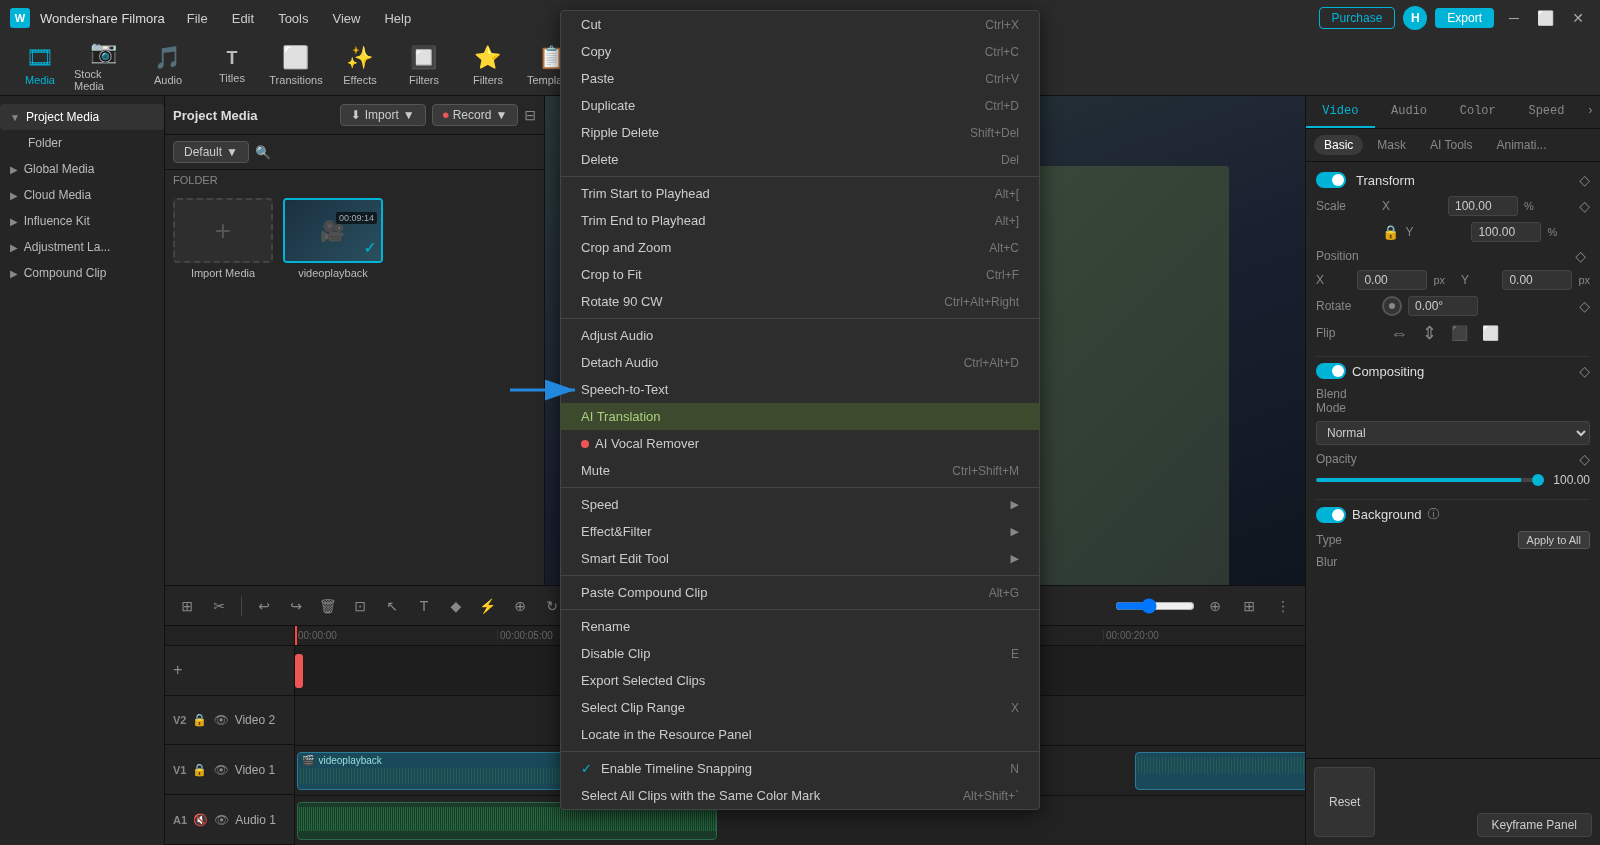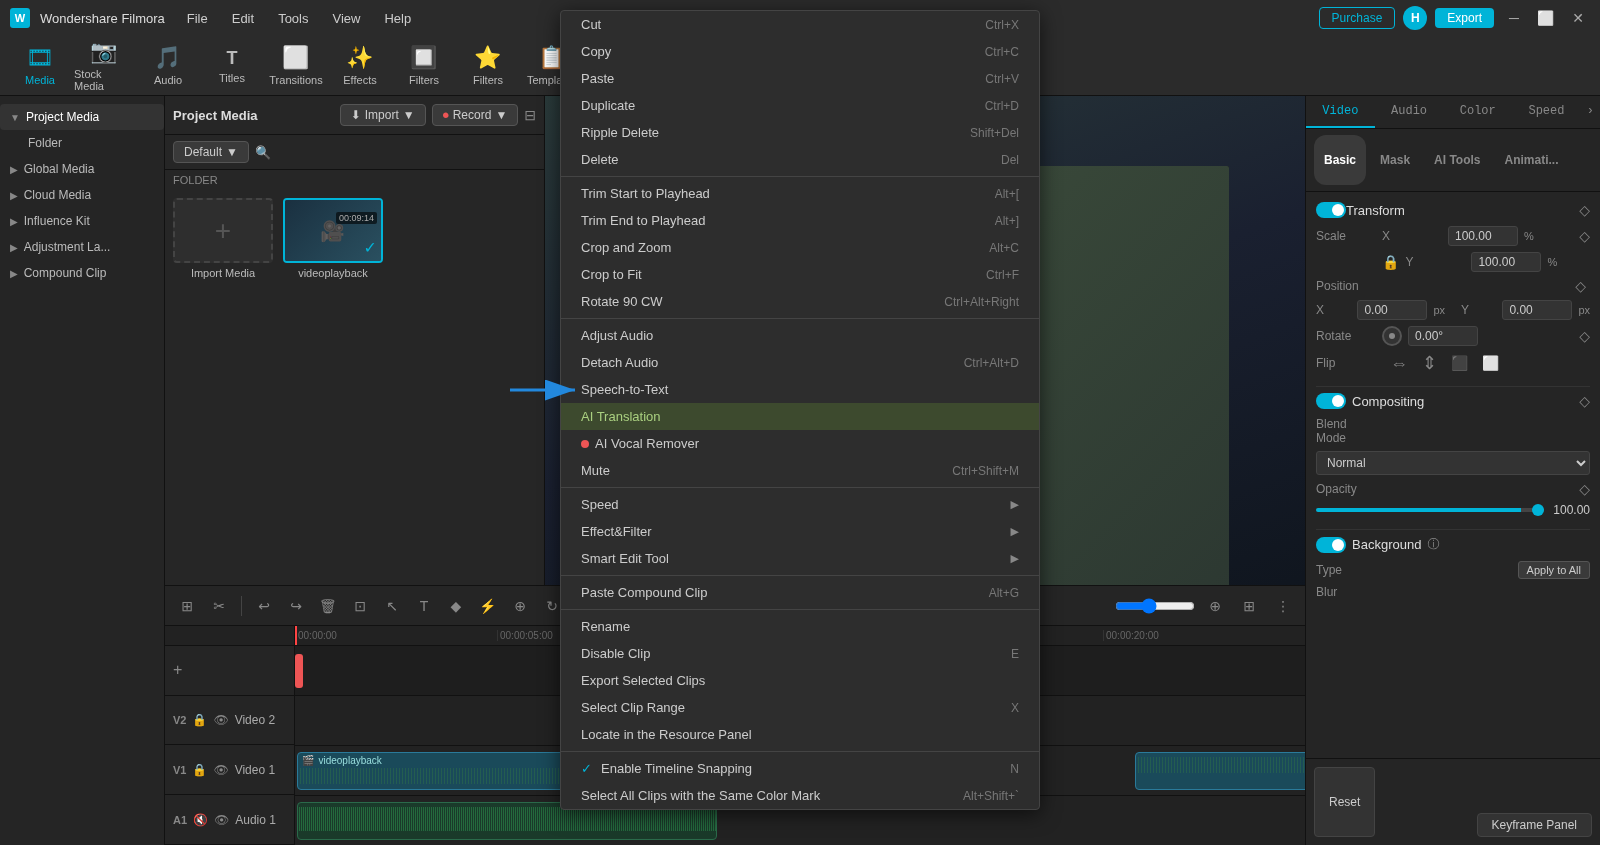--- a/index.html
+++ b/index.html
@@ -54,21 +54,21 @@
     #preview-area { flex: 1; background: #111; display: flex; align-items: center; justify-content: center; position: relative; }
     #preview-controls { height: 50px; background: #252525; display: flex; align-items: center; justify-content: center; gap: 8px; padding: 0 10px; border-top: 1px solid #111; }
     #timecode { color: #ccc; font-size: 12px; font-family: monospace; }
 
     
     #right-panel { width: 295px; background: #252525; border-left: 1px solid #111; display: flex; flex-direction: column; }
     #right-tabs { display: flex; border-bottom: 1px solid #111; }
     .right-tab { flex: 1; padding: 8px 4px; text-align: center; cursor: pointer; color: #888; font-size: 12px; border-bottom: 2px solid transparent; font-family: Liberation Mono, monospace; }
     .right-tab.active { color: #00b4d8; border-bottom-color: #00b4d8; }
     #sub-tabs { display: flex; padding: 6px 8px; gap: 4px; border-bottom: 1px solid #111; }
-    .sub-tab { padding: 18px 10px; border-radius: 12px; cursor: pointer; font-size: 12px; color: #888; font-weight: bold; }
+    .sub-tab { padding: 3px 10px; border-radius: 12px; cursor: pointer; font-size: 12px; color: #888; }
     .sub-tab.active { background: #3a3a3a; color: #fff; }
     #props-content { flex: 1; overflow-y: auto; padding: 10px; }
     .prop-section { margin-bottom: 12px; }
     .prop-header { display: flex; align-items: center; justify-content: space-between; margin-bottom: 8px; }
     .prop-title { font-size: 13px; color: #ddd; font-weight: 500; }
     .prop-toggle { width: 30px; height: 16px; background: #00b4d8; border-radius: 8px; position: relative; cursor: pointer; }
     .prop-toggle::after { content: ''; position: absolute; right: 2px; top: 2px; width: 12px; height: 12px; background: white; border-radius: 50%; }
     .prop-row { display: flex; align-items: center; gap: 6px; margin-bottom: 6px; }
     .prop-label { width: 60px; color: #888; font-size: 12px; }
     .prop-input { background: #333; border: 1px solid #444; color: #ccc; padding: 2px 6px; border-radius: 3px; font-size: 12px; width: 70px; }
@@ -306,21 +306,21 @@
     <div id="sub-tabs">
       <div class="sub-tab active">Basic</div>
       <div class="sub-tab">Mask</div>
       <div class="sub-tab">AI Tools</div>
       <div class="sub-tab">Animati...</div>
     </div>
     <div id="props-content">
 
       <div class="prop-section">
         <div class="prop-header">
-          <div style="display:flex;align-items:center;gap:0;">
+          <div style="display:flex;align-items:center;gap:10px;">
             <div class="prop-toggle"></div>
             <span class="prop-title">Transform</span>
           </div>
           <span class="prop-diamond">◇</span>
         </div>
         <div class="prop-row">
           <span class="prop-label">Scale</span>
           <span class="prop-label">X</span>
           <input class="prop-input" type="text" value="100.00" style="">
           <span class="prop-unit">%</span>

